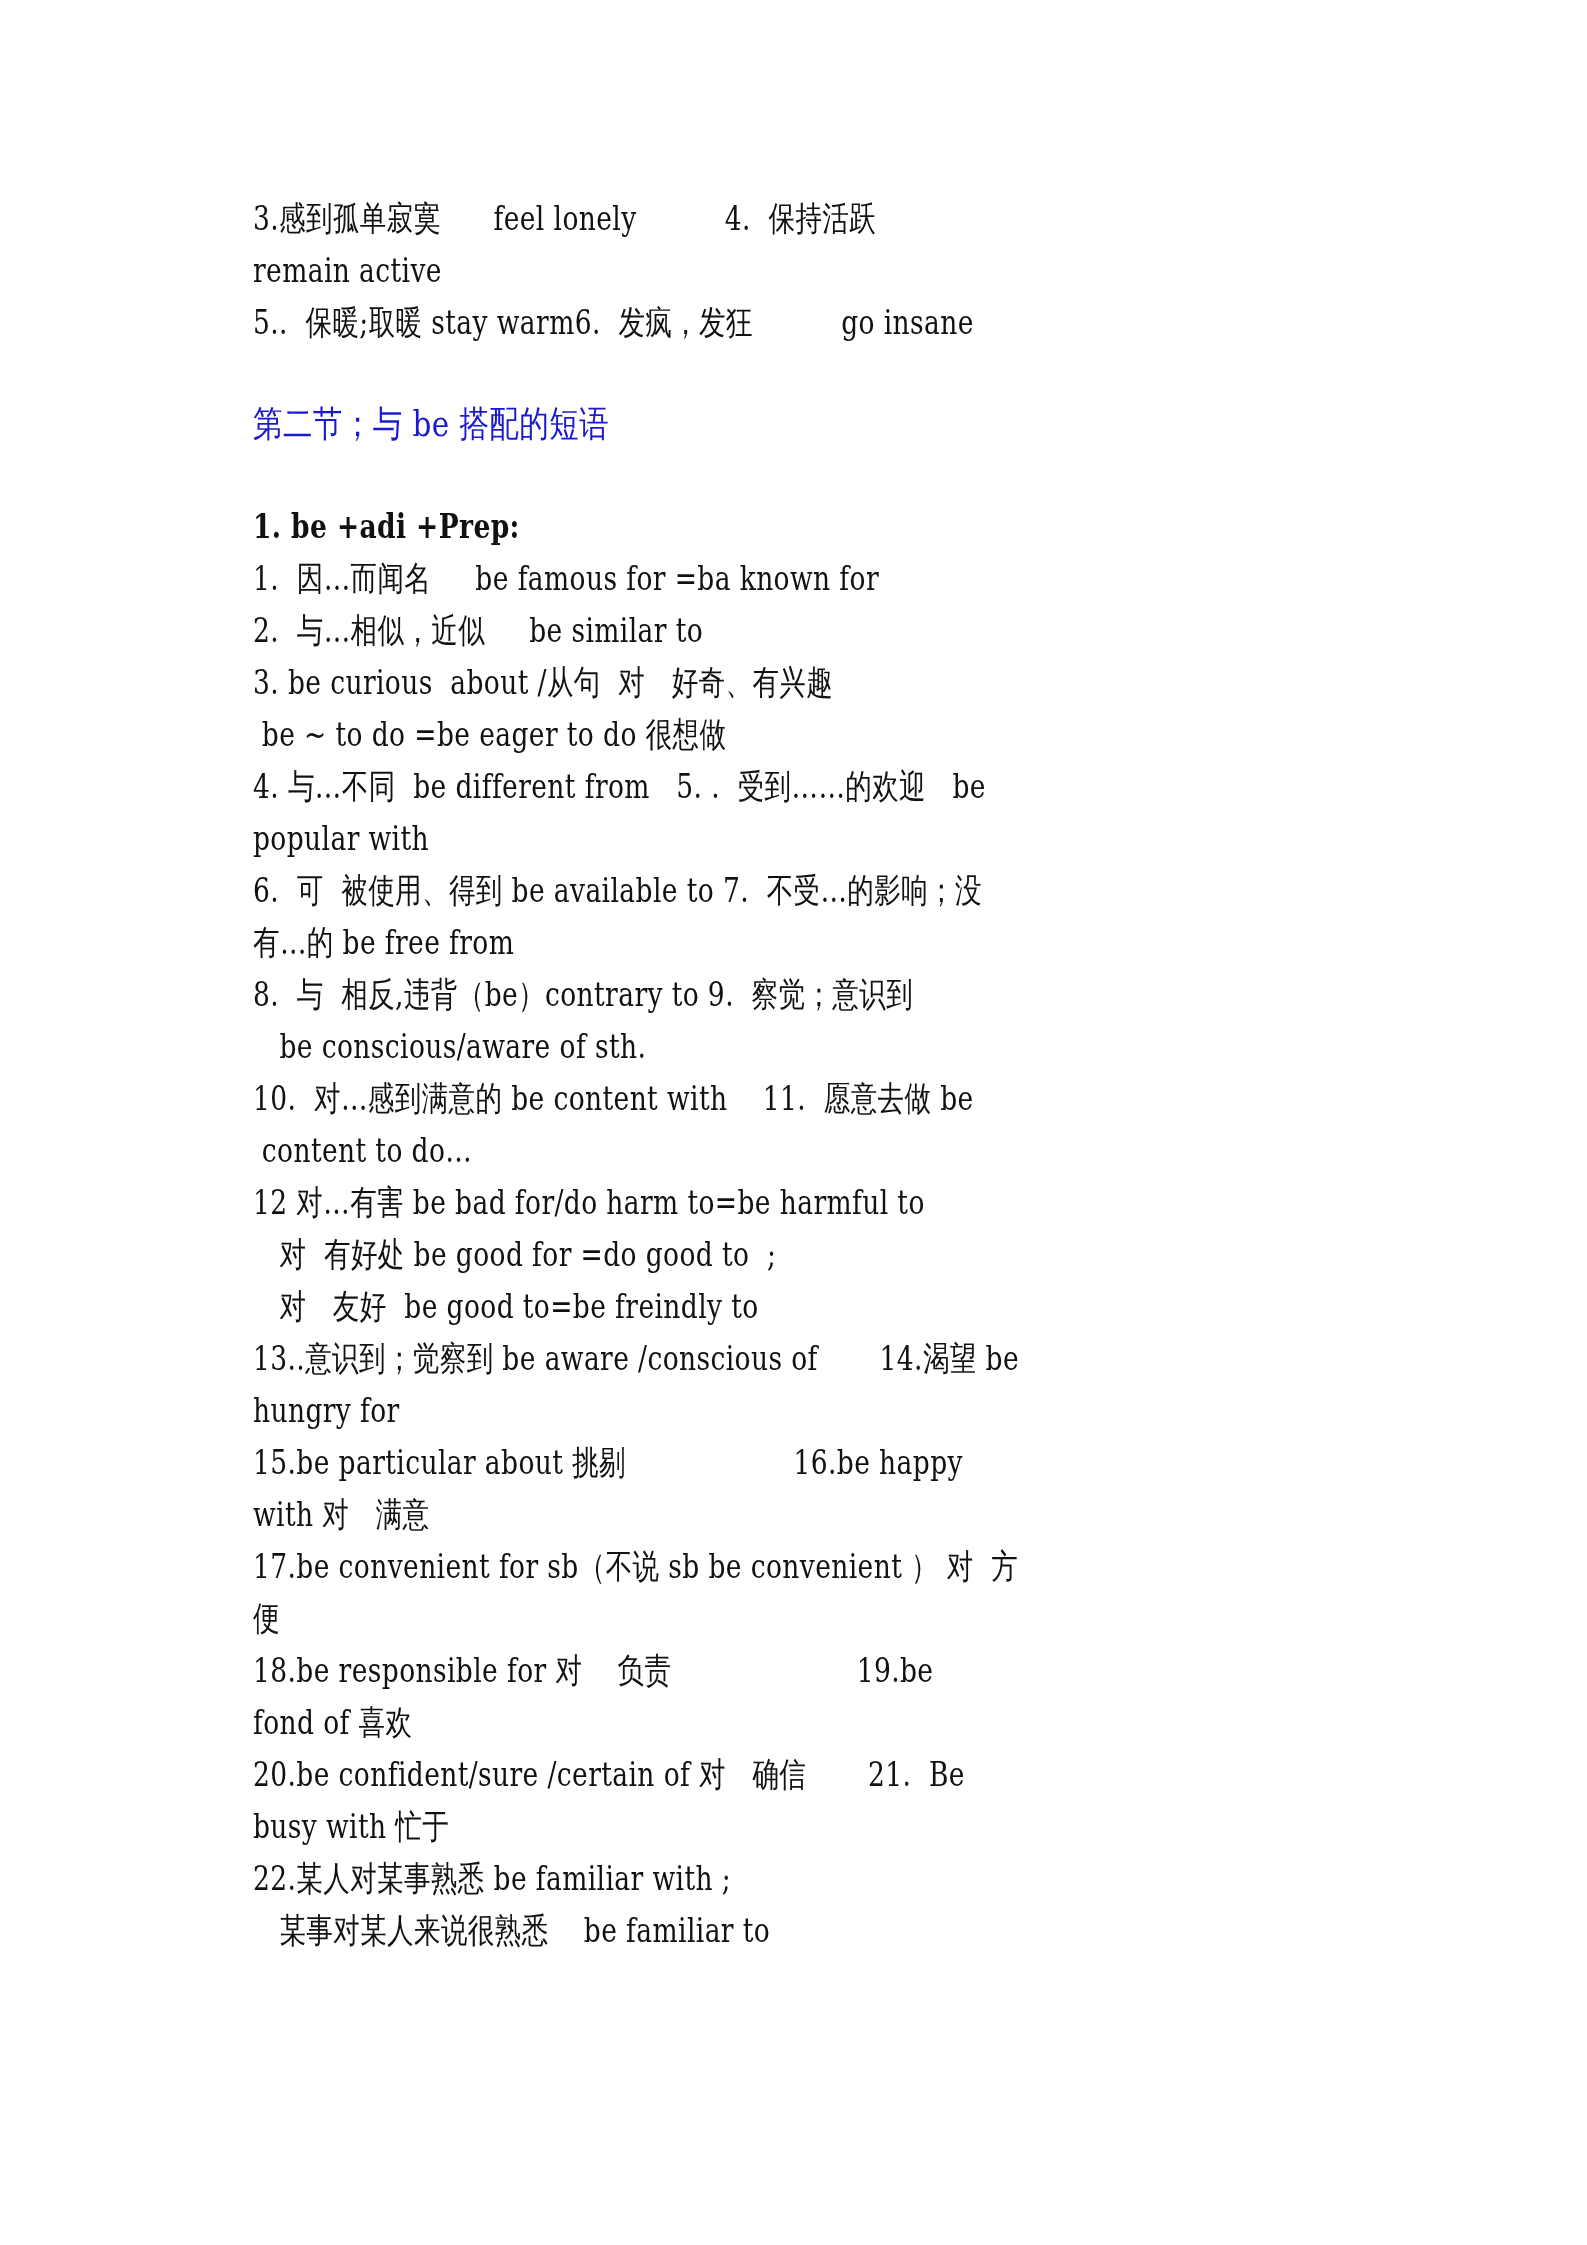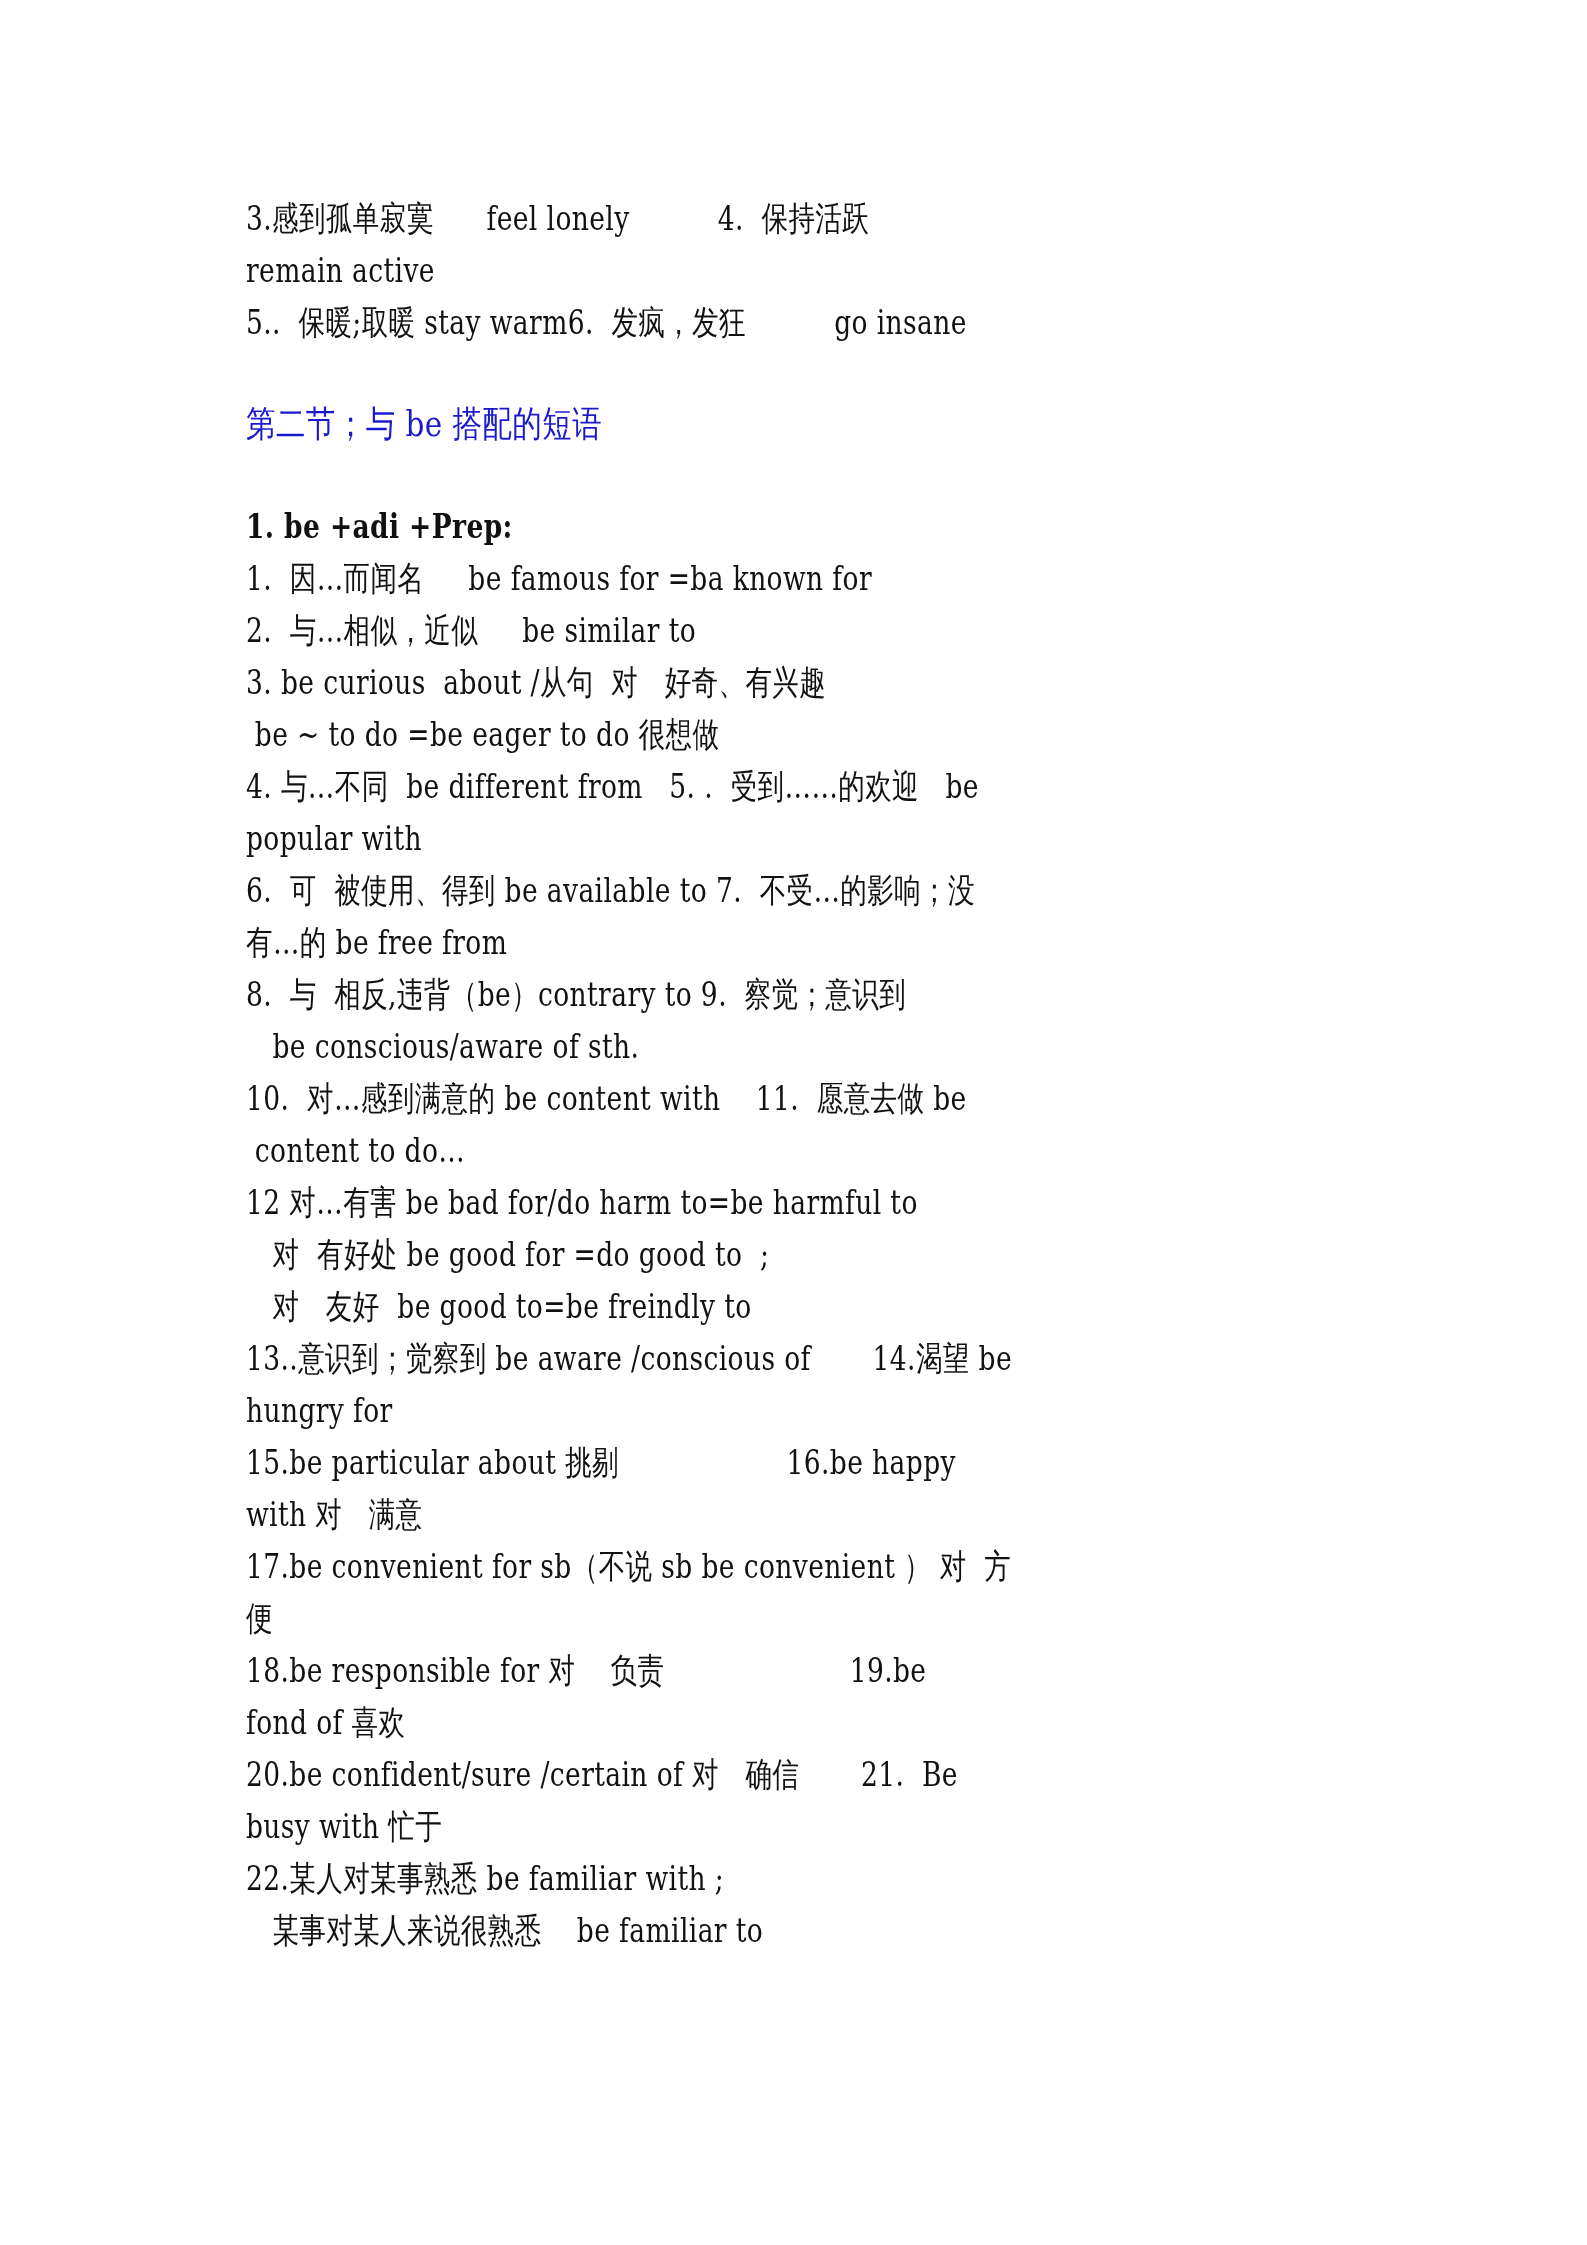--- a/index.html
+++ b/index.html
@@ -10,21 +10,21 @@
     body {
       width: 1587px;
       height: 2245px;
       position: relative;
       overflow: hidden;
       font-family: "DejaVu Serif", "Liberation Serif", serif;
       color: #111111;
     }
     .page {
       position: absolute;
-      left: 5px; top: 0;
+      left: 12px; top: 0;
       width: 1545px;
       height: 2245px;
     }
     .line {
       position: absolute;
       left: 241px;
       height: 52px;
       line-height: 52px;
       font-size: 34px;
       white-space: pre;

